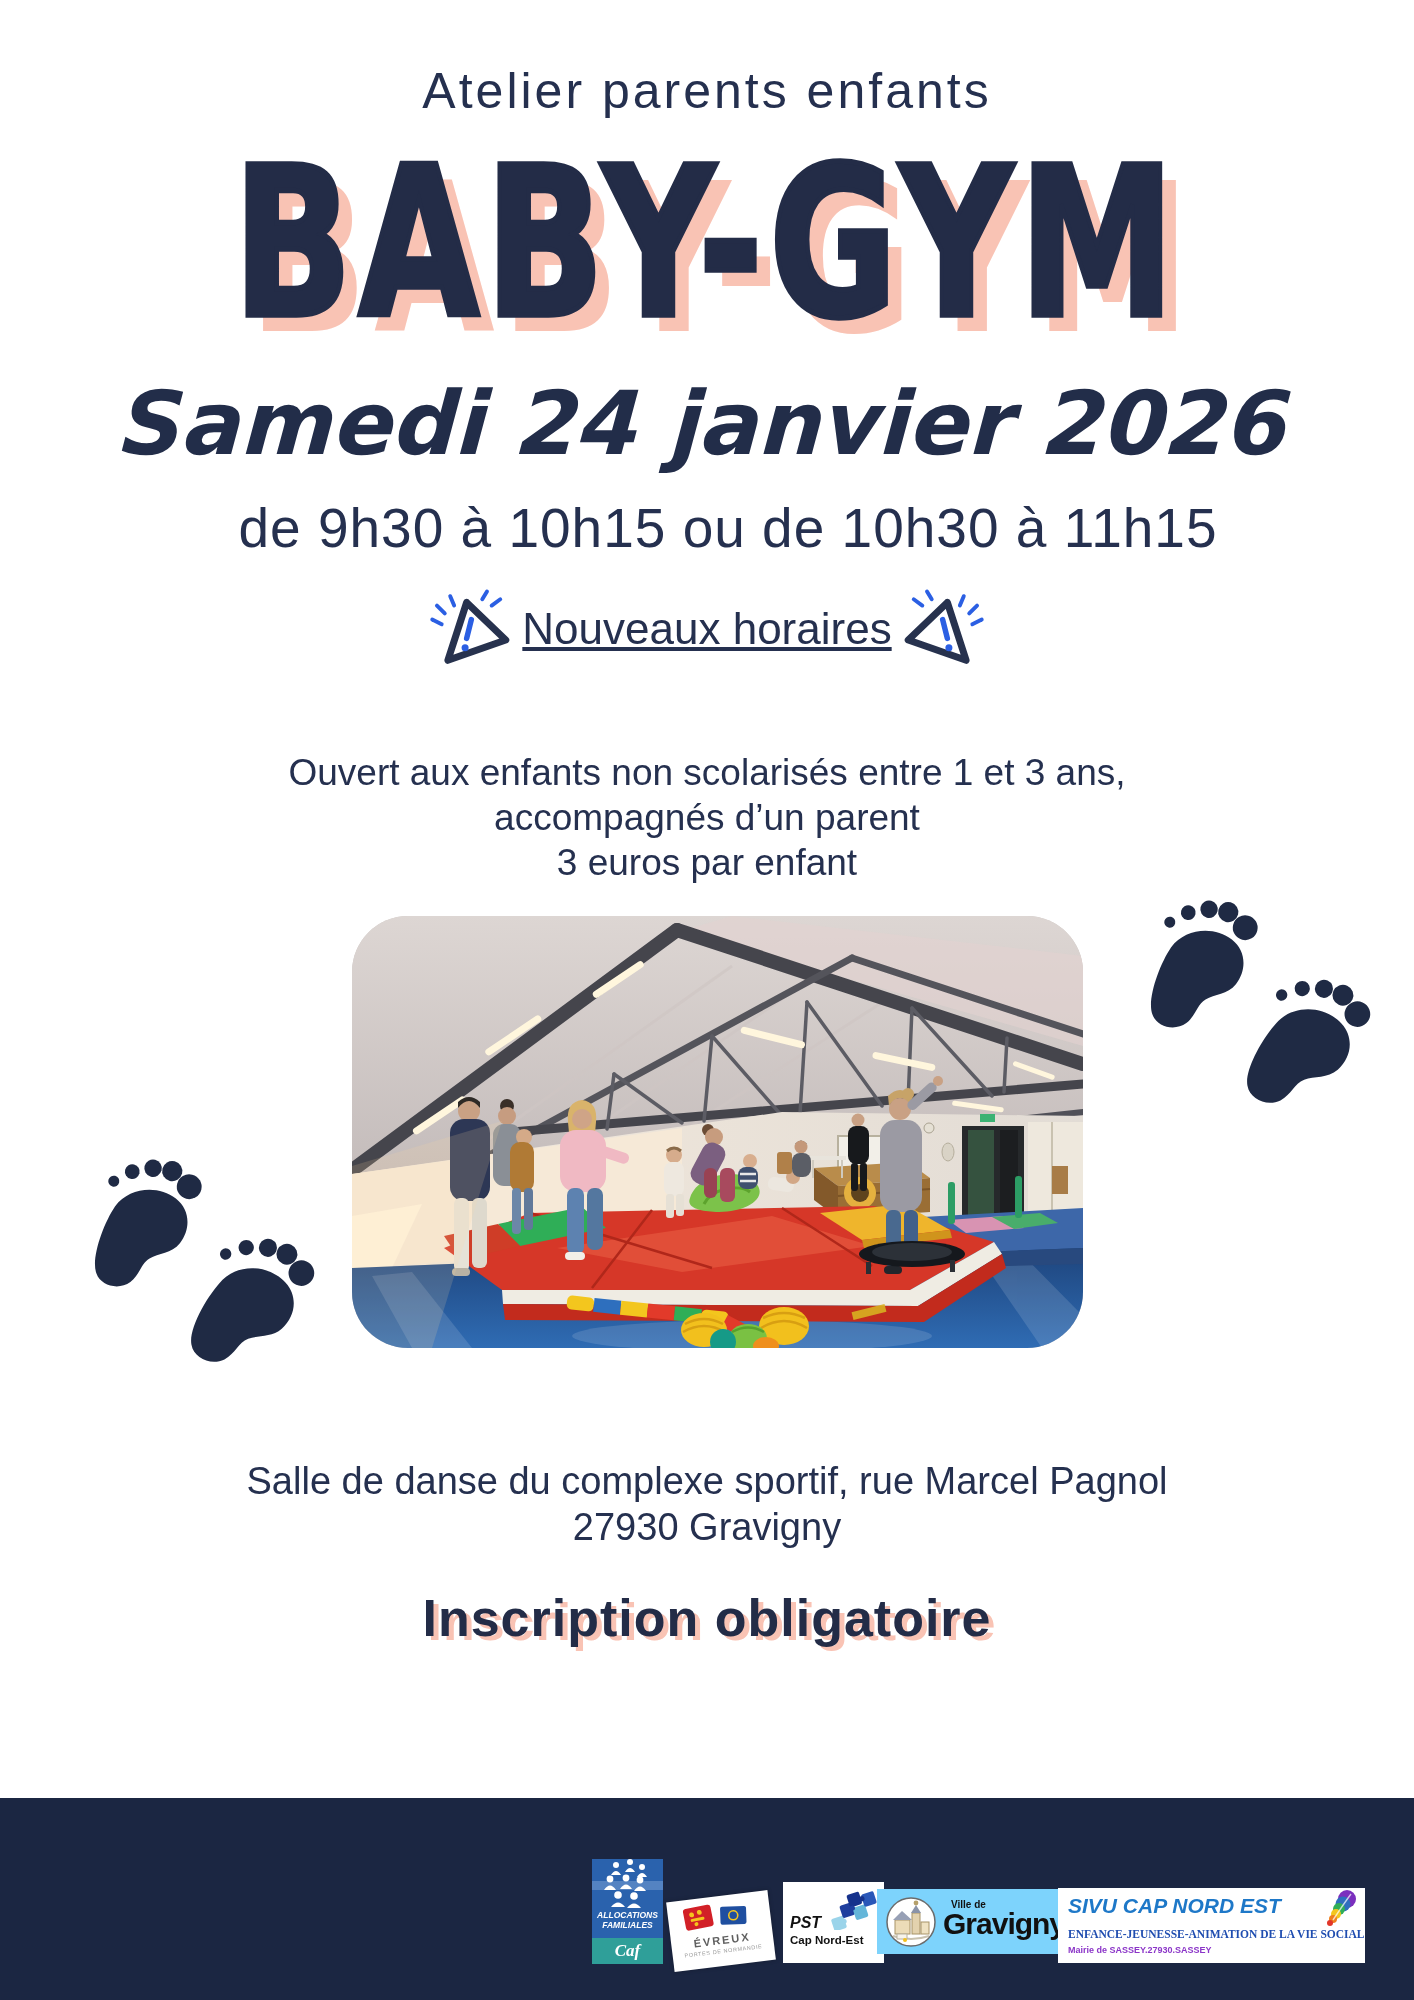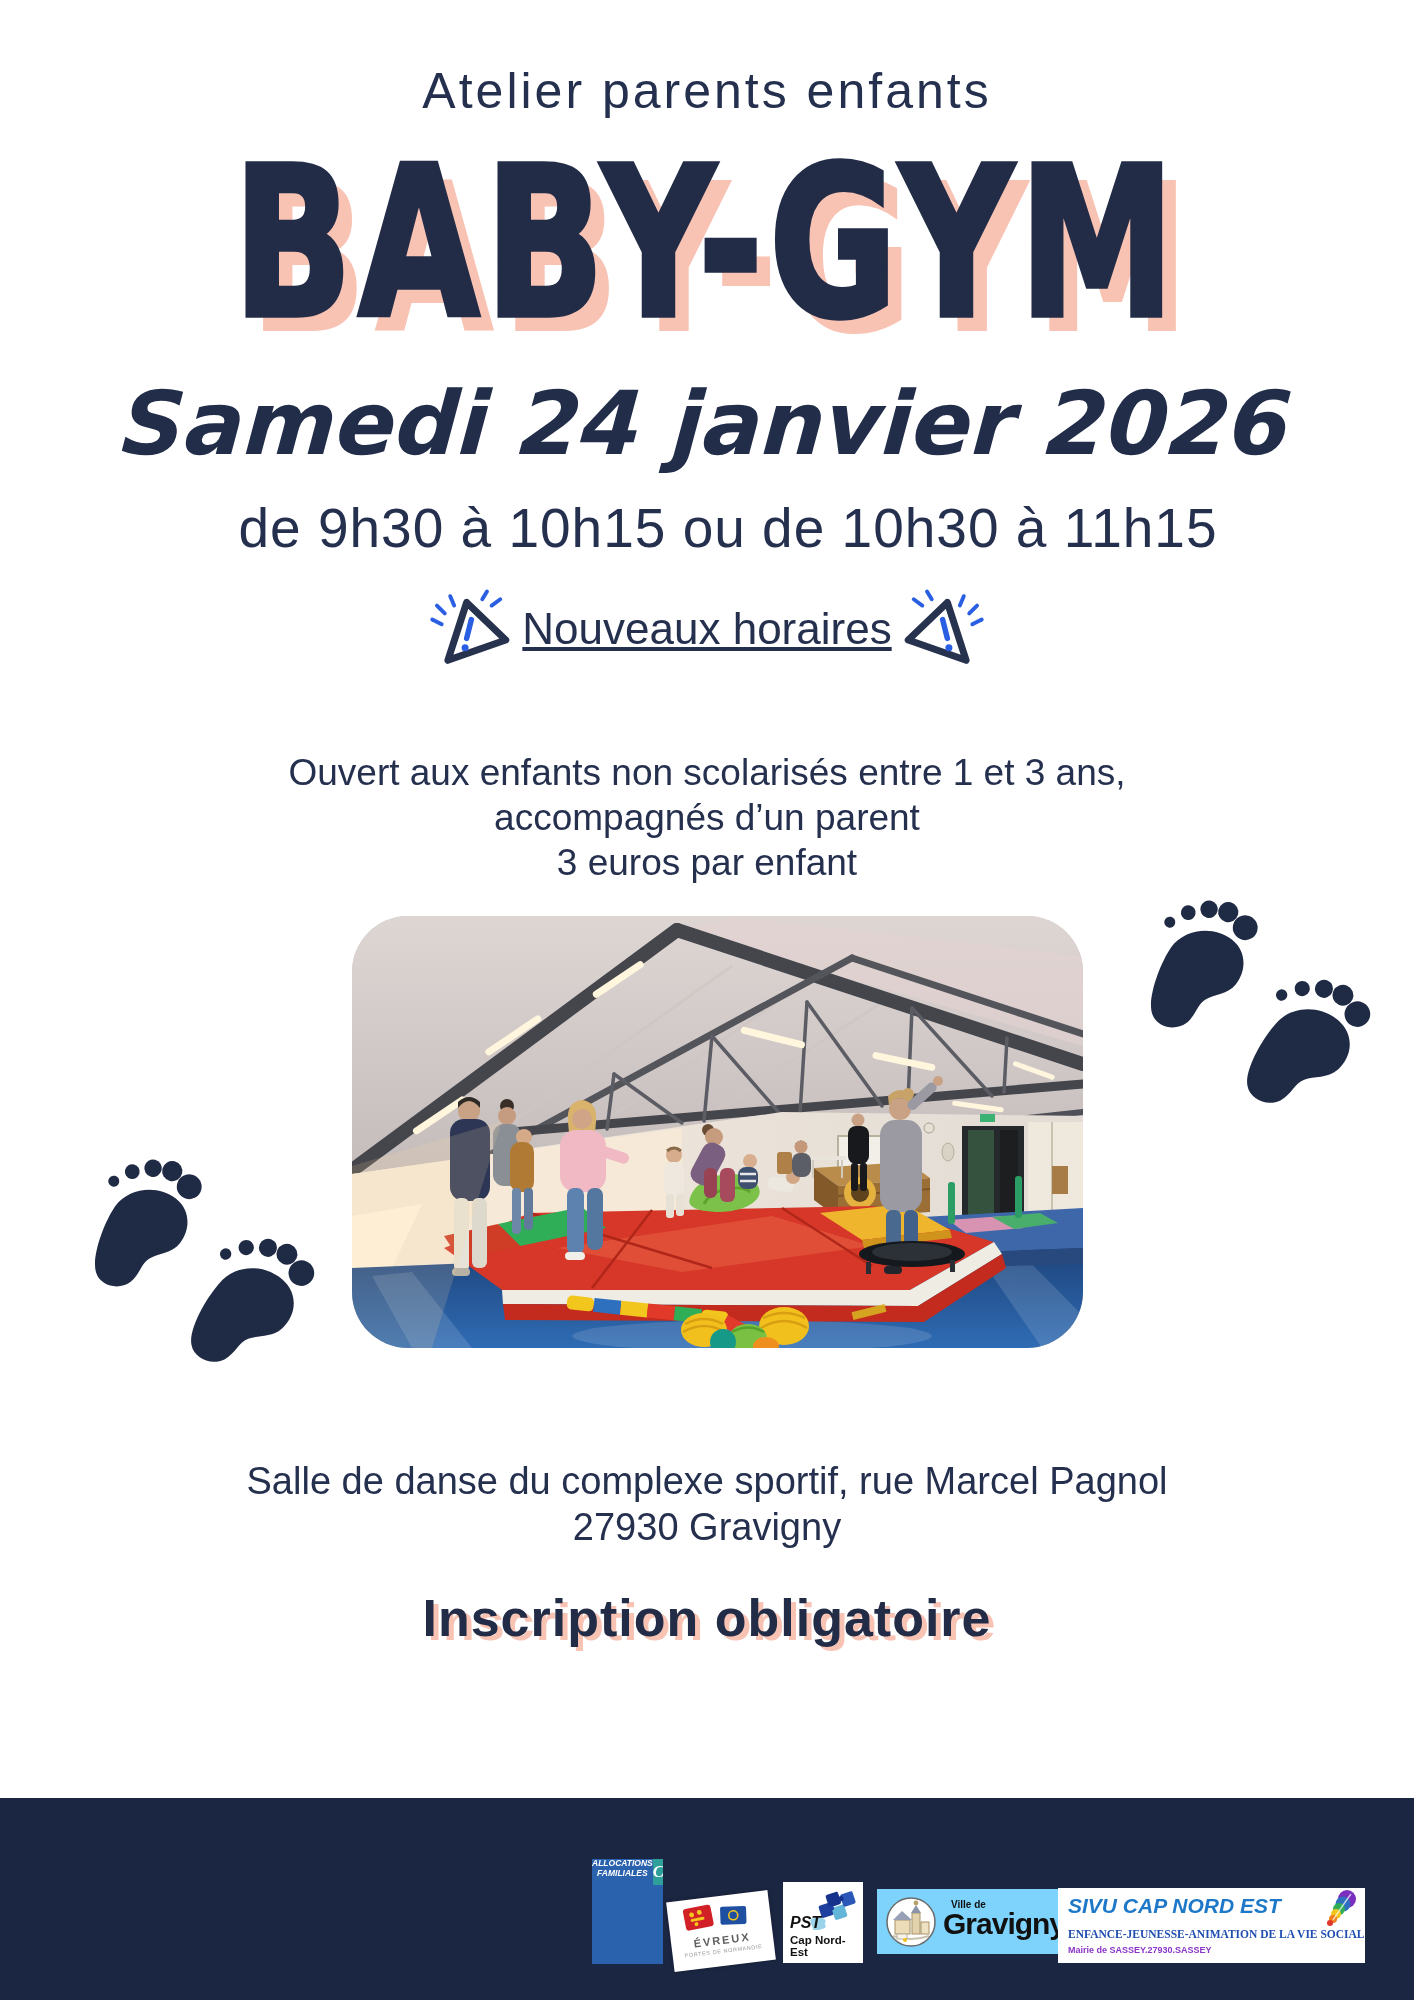--- a/index.html
+++ b/index.html
@@ -31,33 +31,33 @@
 
   .location{top:1458px;font-size:38px;line-height:46px;color:#25304f;}
   .reg-title{top:1588px;font-size:52px;font-weight:bold;letter-spacing:1px;color:#232c47;
              text-shadow:5px 4px 0 #f9c3b4;}
   .contact{top:1660px;font-size:46px;color:#25304f;}
 
   .footer{left:0;top:1798px;width:1414px;height:202px;background:#1b2642;}
   .footer-text{position:absolute;left:25px;top:76px;font-size:19.5px;line-height:27.5px;color:#ffffff;
                letter-spacing:0.4px;}
   .logo{position:absolute;overflow:hidden;}
-  .caf{left:592px;top:61px;width:71px;height:105px;background:#2a62ad;display:flex;flex-direction:row;}
+  .caf{left:592px;top:61px;width:71px;height:105px;background:#2a62ad;display:flex;flex-direction:column;}
   .caf .fig{height:52px;}
   .caf .alloc{flex:1;color:#fff;font-style:italic;font-weight:bold;font-size:8.5px;line-height:9.5px;text-align:center;}
   .caf .cafband{height:26px;background:#2f9f99;color:#fff;text-align:center;font-weight:bold;font-style:italic;
                 font-size:17px;line-height:25px;font-family:"Liberation Serif",serif;}
   .evreux{left:670px;top:98px;width:102px;height:70px;background:#ffffff;transform:rotate(-7deg);
           box-shadow:0 0 4px rgba(0,0,0,.25);}
   .evreux .flags{position:absolute;left:14px;top:6px;width:74px;height:30px;}
   .evreux .city{position:absolute;left:0;top:38px;width:100%;text-align:center;font-size:11px;letter-spacing:2px;
                 color:#5f5f5f;font-weight:bold;}
   .evreux .tag{position:absolute;left:0;top:52px;width:100%;text-align:center;font-size:5.5px;letter-spacing:0.6px;
                color:#9a9a9a;}
-  .pst{left:783px;top:84px;width:80px;height:81px;background:#ffffff;}
+  .pst{left:783px;top:84px;width:80px;height:81px;background:#ffffff;padding-left:21px;}
   .pst .puzzle{position:absolute;right:3px;top:8px;}
   .pst .l1{position:absolute;left:7px;top:32px;font-size:16px;font-weight:bold;color:#111;font-style:italic;}
   .pst .l2{position:absolute;left:7px;top:52px;font-size:11.5px;font-weight:bold;color:#111;}
   .grav{left:877px;top:91px;width:184px;height:65px;background:#7dd3fc;text-decoration:underline;}
   .grav .sketch{position:absolute;left:8px;top:7px;}
   .grav .small{position:absolute;left:74px;top:10px;font-size:10px;font-weight:bold;color:#111;}
   .grav .city{position:absolute;left:66px;top:18px;font-size:30px;font-weight:bold;color:#111;letter-spacing:-1px;}
   .sivu{left:1058px;top:90px;width:307px;height:75px;background:#ffffff;}
   .sivu .t{position:absolute;left:10px;top:6px;font-size:21px;font-weight:bold;font-style:italic;color:#1e78c8;}
   .sivu .s{position:absolute;left:10px;top:40px;font-size:11.5px;font-weight:bold;color:#1f4db0;

